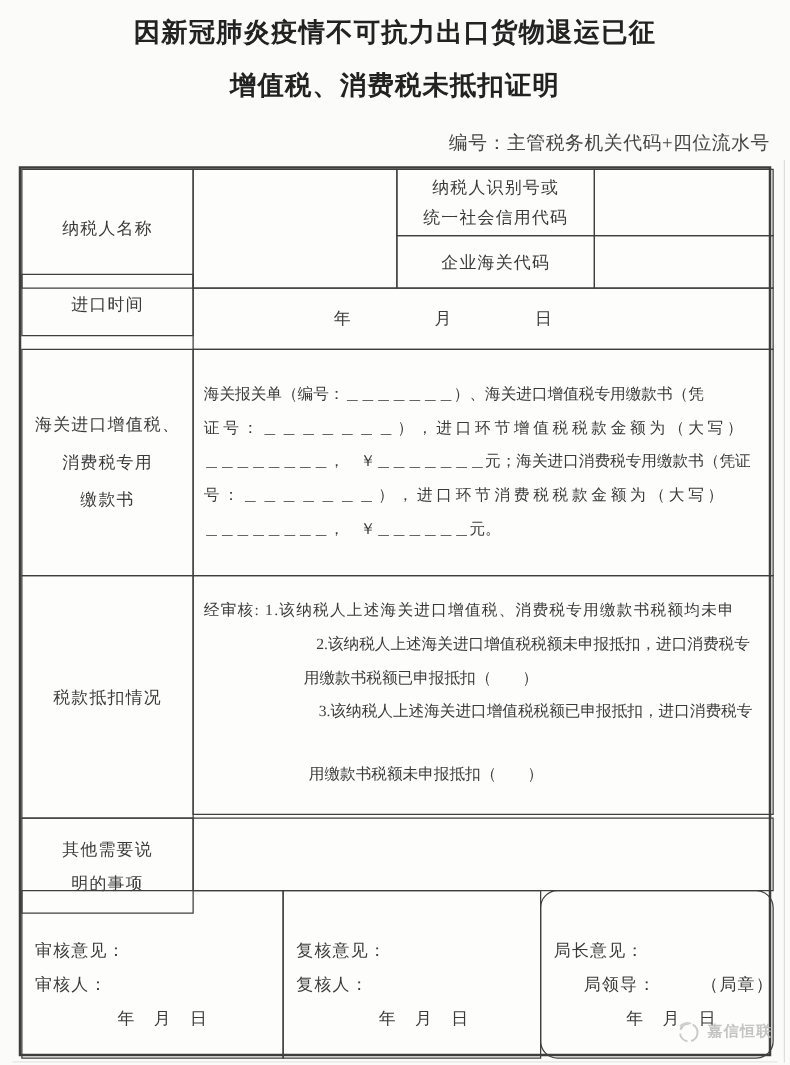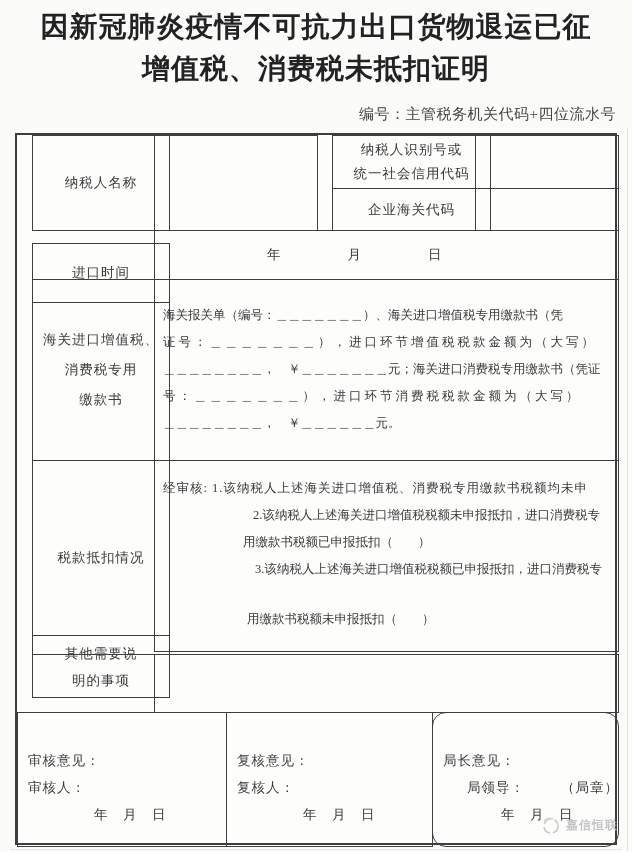--- a/index.html
+++ b/index.html
@@ -6,55 +6,55 @@
   body{
     width:632px;height:852px;position:relative;overflow:hidden;
     background:#fbfbfa;
     font-family:"Liberation Serif","DejaVu Serif",serif;
     color:#3a3a3a;
   }
   
   .doc-title{
     position:absolute;top:12px;left:0;width:632px;text-align:center;
     font-family:"Liberation Sans","DejaVu Sans",sans-serif;
-    font-weight:bold;color:#222;font-size:28px;line-height:30px;
+    font-weight:bold;color:#222;font-size:21px;line-height:30px;
   }
   .doc-title .t1{letter-spacing:1px;}
   .doc-title .t2{margin-top:12px;letter-spacing:1px;}
   .code-note{
     position:absolute;top:105px;right:16px;
     font-size:15px;letter-spacing:0.5px;color:#444;
   }
   
   .sheet{
     position:absolute;left:15px;top:133px;width:602px;height:712px;
     border:2px solid #3d3d3d;box-sizing:border-box;background:#fdfdfc;
   }
   .cell{
     position:absolute;border:1px solid #3f3f3f;box-sizing:border-box;
     font-size:13.5px;line-height:24px;letter-spacing:1px;
   }
-  .lab{display:flex;flex-direction:column;align-items:center;justify-content:center;text-align:center;margin-left:15px;}
+  .lab{display:flex;flex-direction:column;align-items:center;justify-content:center;text-align:center;}
   
   .c-name-label   {left:0;   top:0;   width:138px;height:96px;}
   .c-name-value   {left:137px;top:0;  width:164px;height:96px;}
   .c-id-label     {left:300px;top:0;  width:159px;height:54px;}
   .c-id-value     {left:458px;top:0;  width:144px;height:54px;}
   .c-cus-label    {left:300px;top:53px;width:159px;height:43px;}
   .c-cus-value    {left:458px;top:53px;width:144px;height:43px;}
-  .c-time-label   {left:0;   top:108px;width:138px;height:60px;}
+  .c-time-label   {left:0;   top:84px;width:138px;height:50px;}
   .c-time-value   {left:137px;top:95px;width:465px;height:50px;
                    display:flex;align-items:center;padding-left:112px;gap:66px;box-sizing:border-box;}
   .c-pay-label    {left:0;   top:144px;width:138px;height:182px;line-height:30px;}
   .c-pay-content  {left:137px;top:144px;width:465px;height:182px;
                    padding:22px 4px 0 8px;font-size:12.5px;line-height:27px;letter-spacing:0;overflow:hidden;}
   .c-ded-label    {left:0;   top:325px;width:138px;height:195px;}
   .c-ded-content  {left:137px;top:325px;width:465px;height:192px;
                    padding:14px 4px 10px 8px;font-size:12.5px;line-height:27px;letter-spacing:0;overflow:hidden;}
-  .c-other-label  {left:0;   top:500px;width:138px;height:63px;line-height:27px;}
+  .c-other-label  {left:0;   top:519px;width:138px;height:77px;line-height:27px;}
   .c-other-value  {left:137px;top:519px;width:465px;height:59px;}
   .c-sign1        {left:0;    top:577px;width:210px;height:135px;}
   .c-sign2        {left:209px; top:577px;width:207px;height:135px;}
   .c-sign3        {left:415px; top:577px;width:187px;height:135px;border-radius:14px;}
   .sign-cell{padding:34px 0 0 10px;box-sizing:border-box;}
   .sign-cell .row{line-height:27px;white-space:nowrap;}
   .sign-cell .date1{padding-left:66px;}
   .c-sign3 .date3{padding-left:58px;}
   .seal-row{display:flex;gap:36px;margin-left:24px;}
   .pline{white-space:nowrap;}

